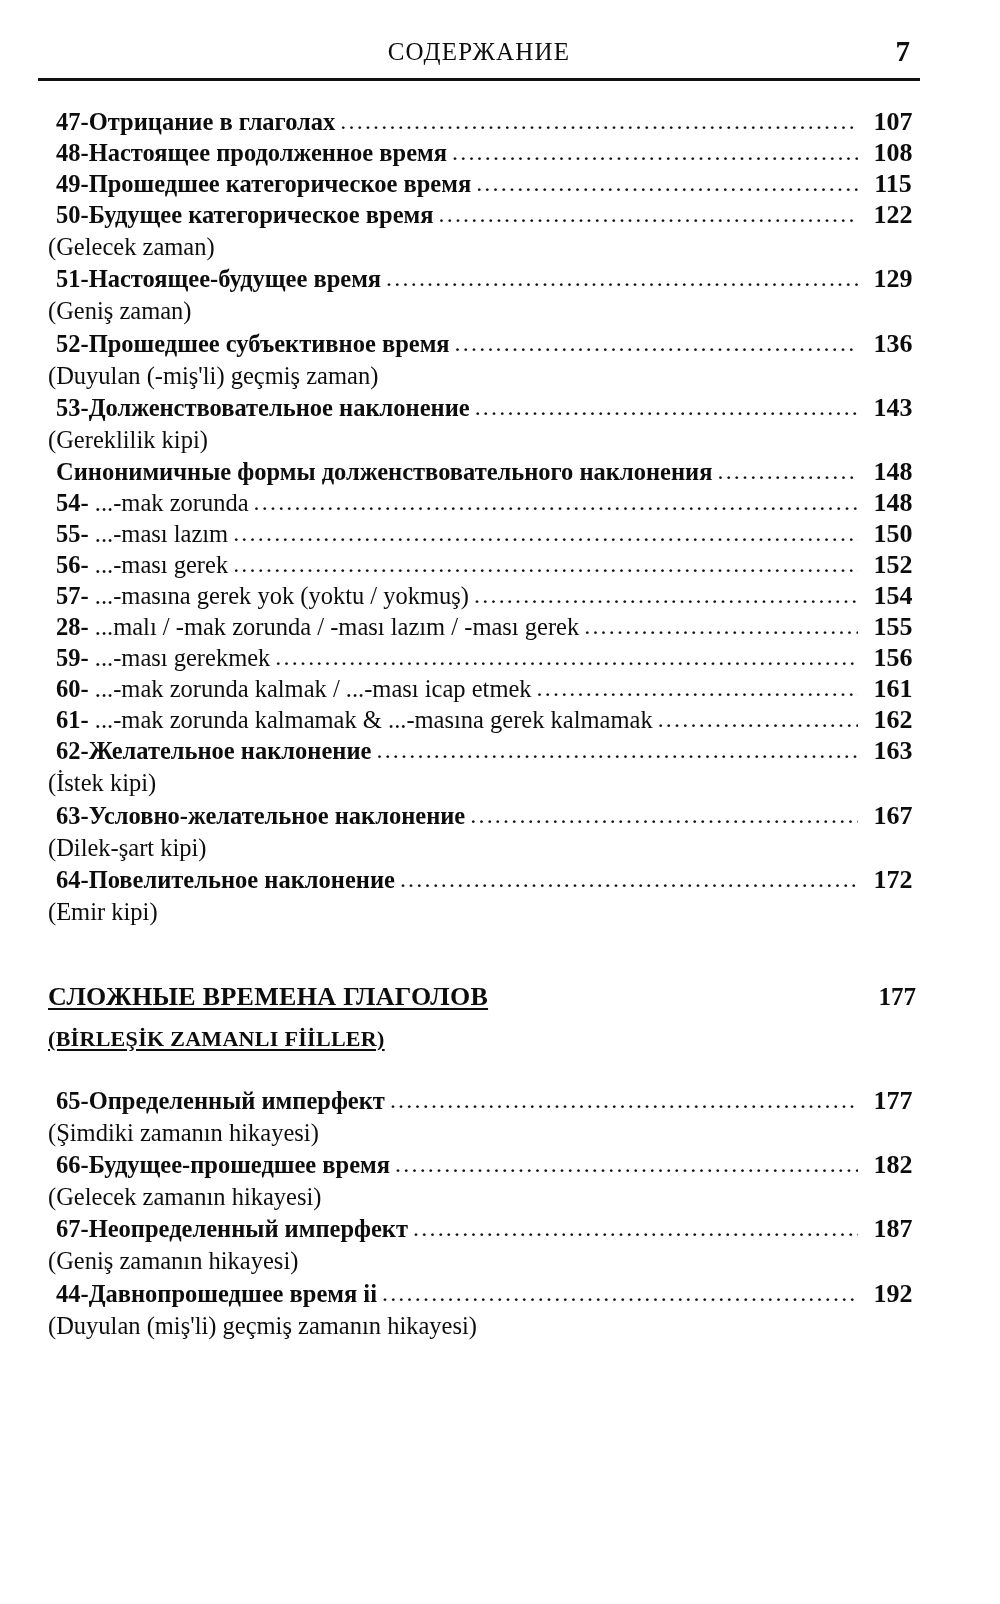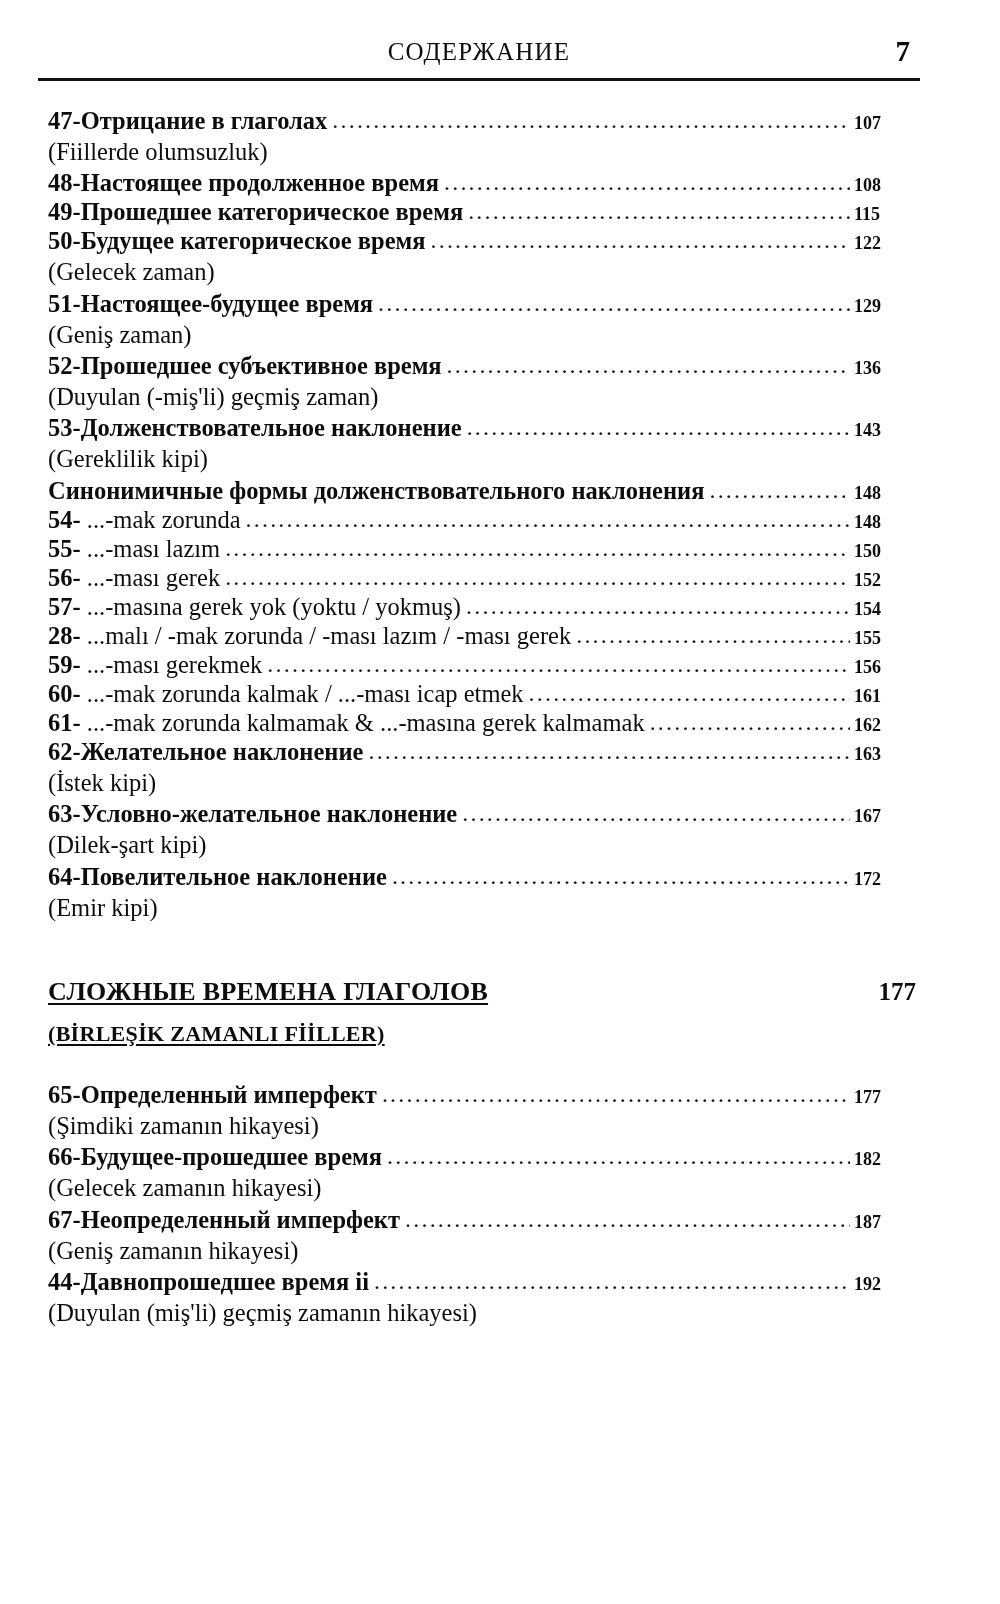--- a/index.html
+++ b/index.html
@@ -47,44 +47,44 @@
     margin: 2px 0 26px 0;
   }
   
   .toc {
     padding: 0 4px 0 10px;
   }
   .entry {
     display: flex;
     align-items: baseline;
     width: 100%;
-    margin: 0 0 1px 0;
+    margin: 0 0 1px 8px;
   }
   .entry .label {
     white-space: pre;
     font-size: 24.5px;
   }
   .entry.bold .label {
     font-weight: bold;
   }
   .entry .dots {
     flex: 1 1 auto;
     overflow: hidden;
     white-space: nowrap;
     font-size: 24px;
     letter-spacing: 2.2px;
     margin: 0 4px 0 5px;
     color: #111;
     transform: translateY(-1px);
   }
   .entry .num {
-    font-size: 18px;
+    font-size: 26px;
     font-weight: bold;
     width: 62px;
-    text-align: left;
+    text-align: center;
     flex: 0 0 auto;
   }
   .sub {
     font-size: 24.5px;
     margin: 0 0 2px 0;
     line-height: 1.28;
   }
 
   .gap-big { height: 52px; }
   .gap-small { height: 14px; }
@@ -139,21 +139,20 @@
   </div>
   <div class="rule"></div>
 
   <div class="toc">
     <div id="toc-block-1">
         <div class="entry bold">
           <span class="label">47-Отрицание в глаголах</span>
           <span class="dots">........................................................................................................................</span>
           <span class="num">107</span>
         </div>
-        <div class="sub">(Fiillerde olumsuzluk)</div>
         <div class="entry bold">
           <span class="label">48-Настоящее продолженное время</span>
           <span class="dots">........................................................................................................................</span>
           <span class="num">108</span>
         </div>
         <div class="entry bold">
           <span class="label">49-Прошедшее категорическое время</span>
           <span class="dots">........................................................................................................................</span>
           <span class="num">115</span>
         </div>

